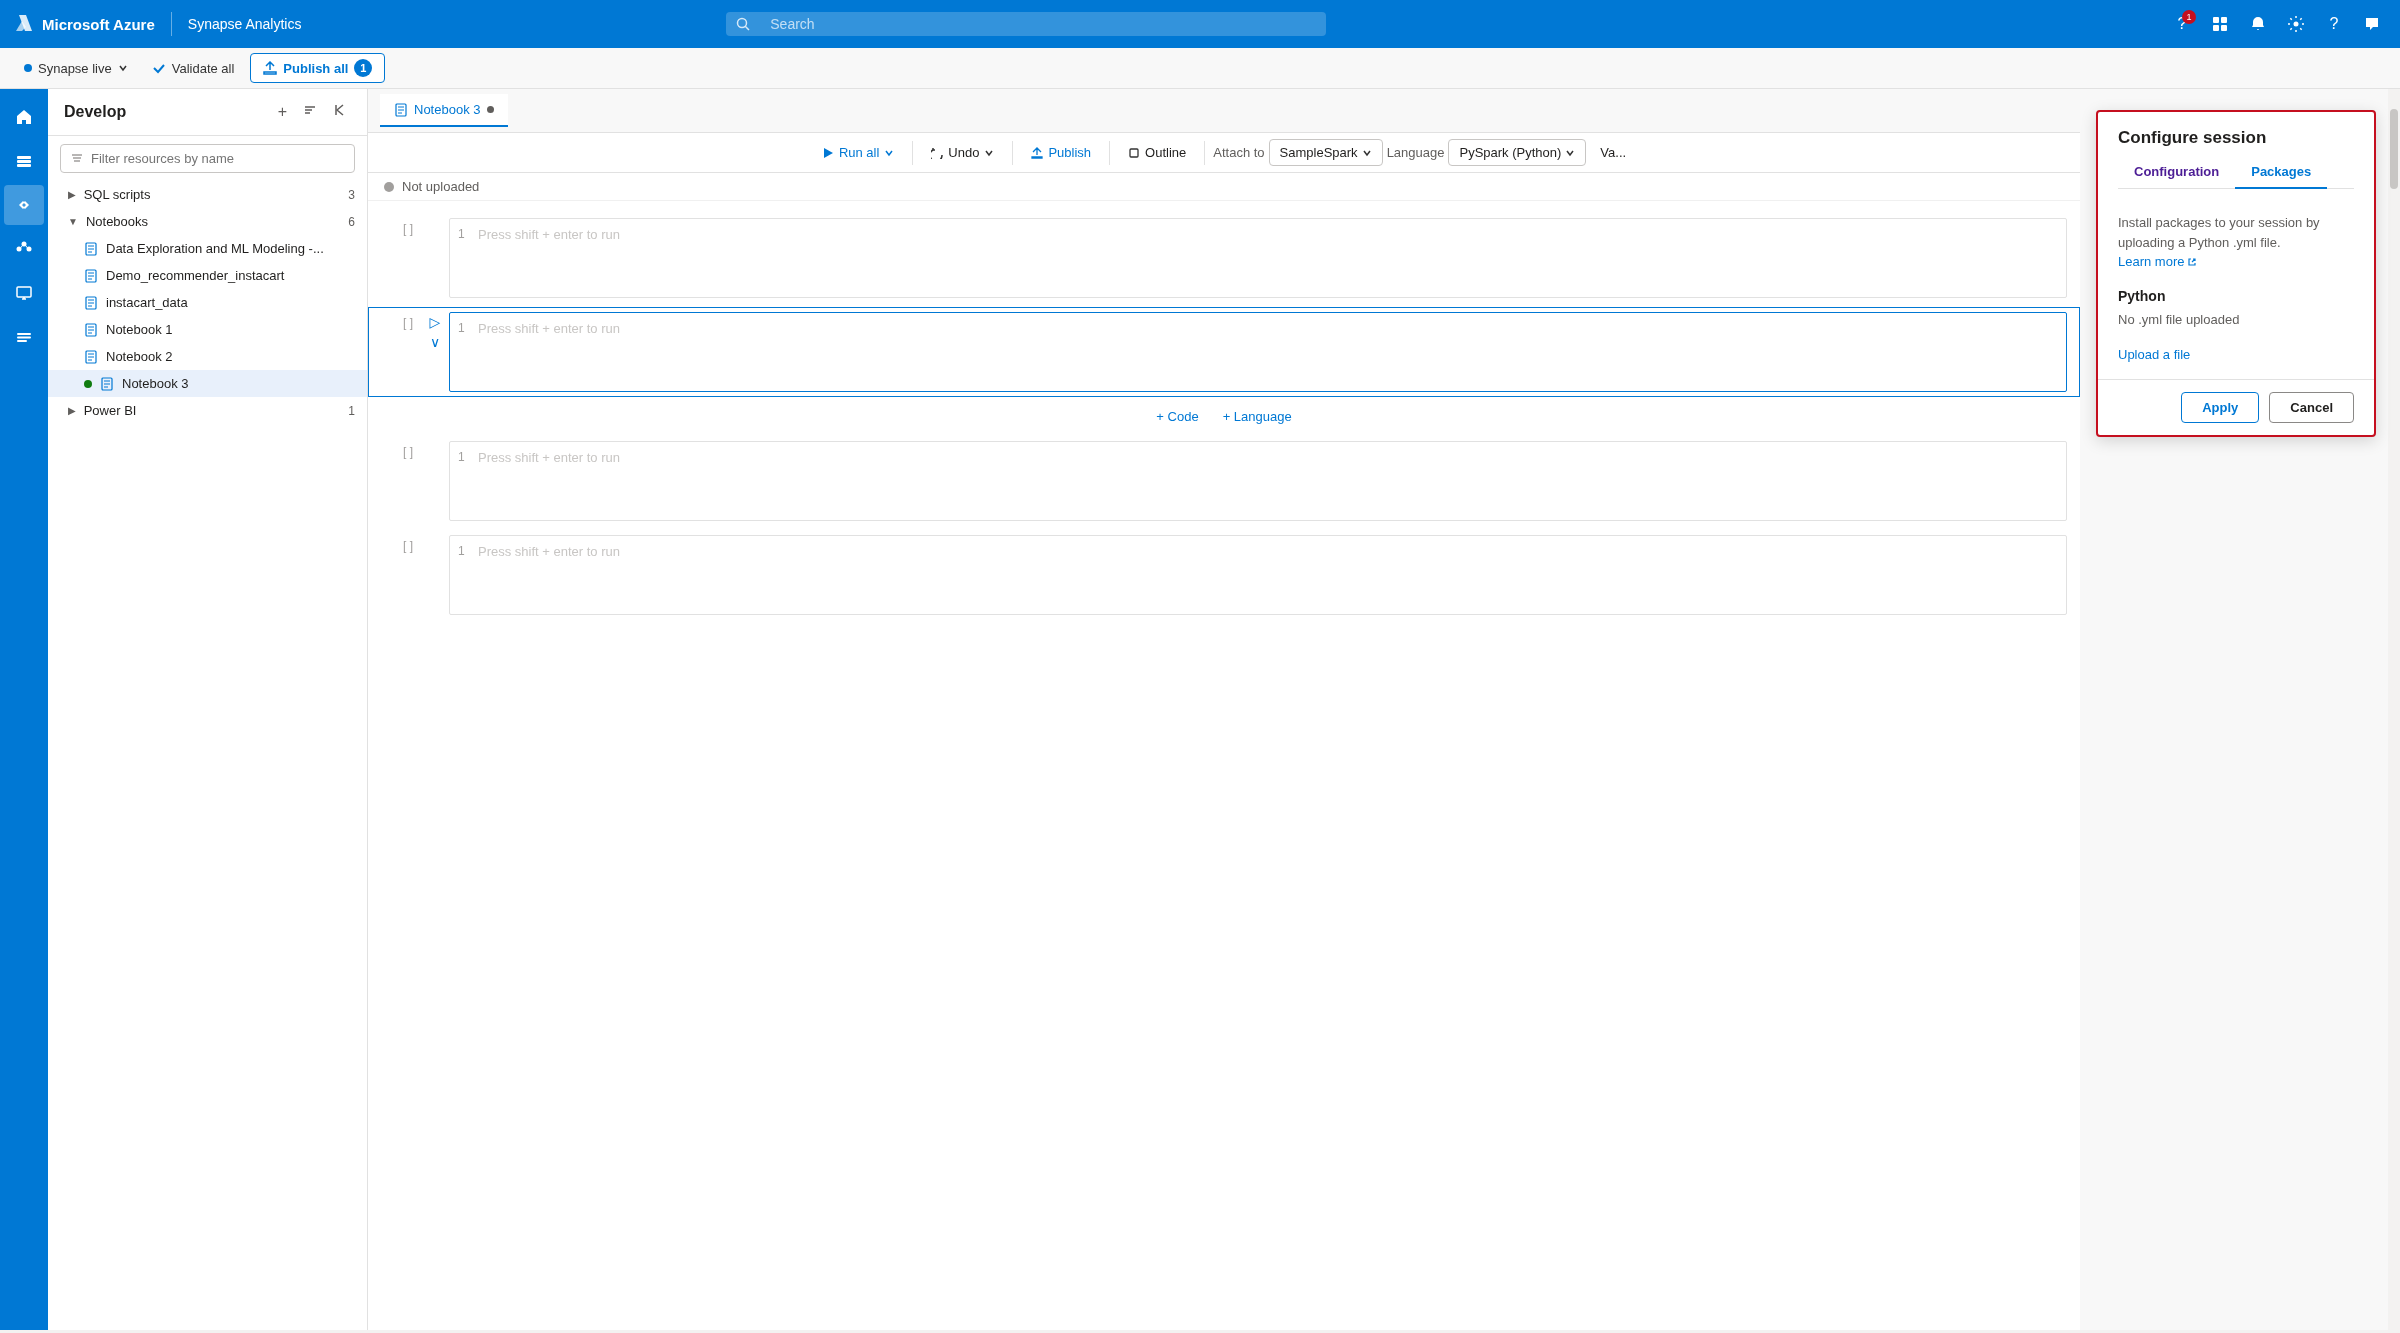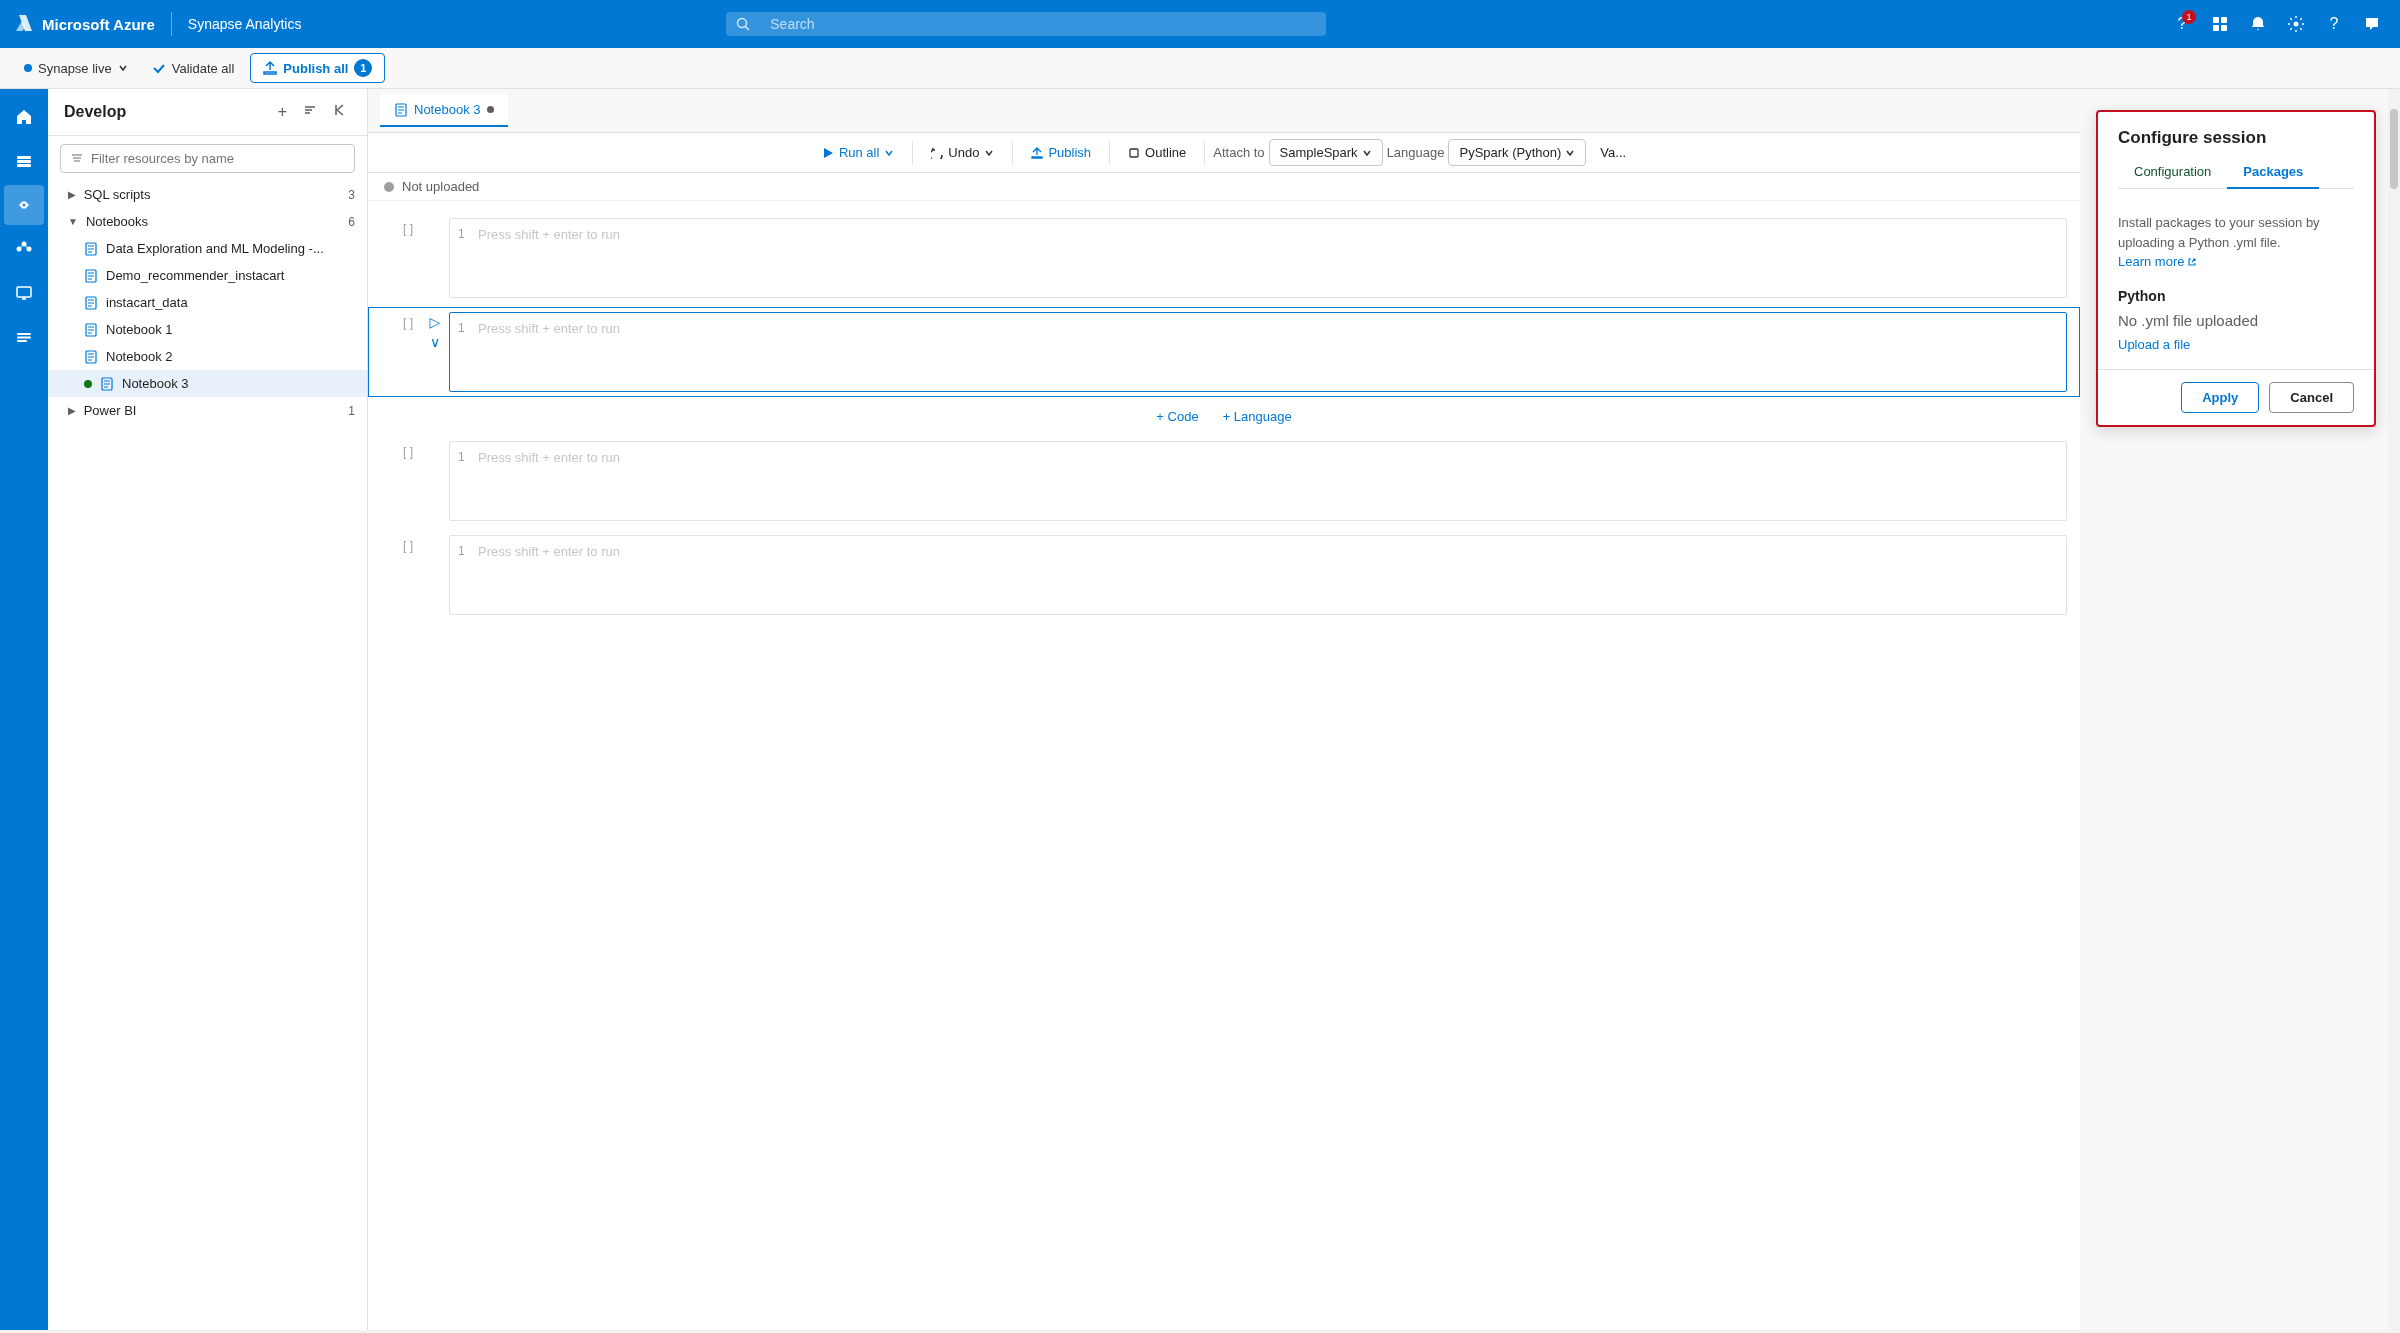--- a/index.html
+++ b/index.html
@@ -426,23 +426,24 @@
     }
     .config-tabs {
       display: flex;
       gap: 0;
       border-bottom: 1px solid #e1e1e1;
     }
     .config-tab {
       padding: 8px 16px;
       font-size: 13px;
       cursor: pointer;
-      color: #14532d;
+      color: #4c1d95;
       border-bottom: 2px solid transparent;
       margin-bottom: -1px;
+      font-weight: bold;
     }
     .config-tab.active {
       color: #0078d4;
       border-bottom: 2px solid #0078d4;
       font-weight: 600;
     }
     .config-body {
       padding: 16px 20px;
       flex: 1;
     }
@@ -459,23 +460,23 @@
       align-items: center;
       gap: 3px;
     }
     .config-section-title {
       font-size: 14px;
       font-weight: 600;
       color: #201f1e;
       margin-bottom: 8px;
     }
     .config-no-file {
-      font-size: 15px;
+      font-size: 13px;
       color: #605e5c;
-      margin-bottom: 6px;
+      margin-bottom: 18px;
     }
     .config-upload-link {
       color: #0078d4;
       font-size: 13px;
       cursor: pointer;
       text-decoration: none;
     }
     .config-footer {
       padding: 12px 20px;
       display: flex;

